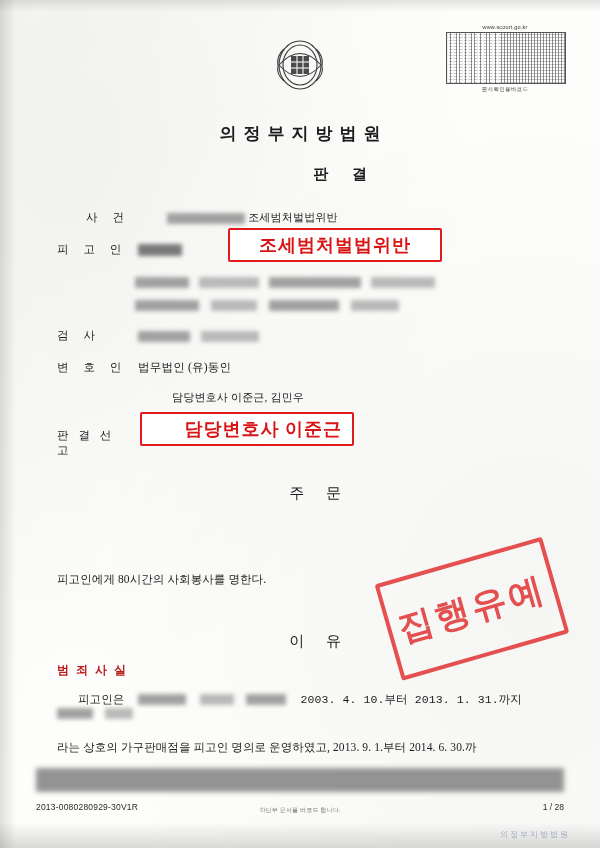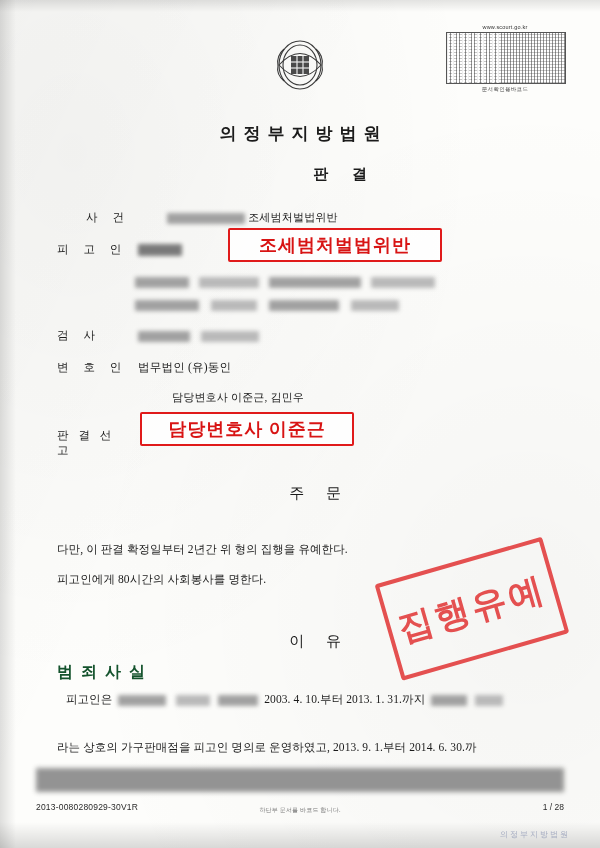--- a/index.html
+++ b/index.html
@@ -184,23 +184,23 @@
     position: absolute;
     left: 57px;
     right: 50px;
     font-size: 11.5px;
     color: #1b1b1b;
     letter-spacing: 0.1px;
   }
   .subhead {
     position: absolute;
     left: 57px;
-    font-size: 16px;
-    font-weight: bold;
-    color: #14532d;
+    font-size: 12px;
+    font-weight: bold;
+    color: #b91c1c;
     letter-spacing: 2px;
   }
 
   
   .stamp {
     position: absolute;
     left: 384px;
     top: 560px;
     width: 166px;
     height: 92px;
@@ -351,30 +351,29 @@
     <span class="field-value">법무법인 (유)동인</span>
   </div>
 
   <div class="field" style="top:390px;left:172px;font-size:11px;">담당변호사 이준근, 김민우</div>
 
   <div class="field" style="top:428px;">
     <span class="field-label tight">판 결 선 고</span>
   </div>
 
   <div class="redbox" style="left:228px;top:228px;width:190px;">조세범처벌법위반</div>
-  <div class="redbox" style="left:140px;top:412px;width:190px;">담당변호사 이준근</div>
+  <div class="redbox" style="left:140px;top:412px;width:190px;text-align:right;">담당변호사 이준근</div>
 
   <div class="section-head" style="top:484px;">주    문</div>
-  <div class="para" style="top:542px;">다만, 이 판결 확정일부터 2년간 위 형의 집행을 유예한다.</div>
   <div class="para" style="top:572px;">피고인에게 80시간의 사회봉사를 명한다.</div>
 
   <div class="section-head" style="top:632px;">이    유</div>
   <div class="subhead" style="top:662px;">범 죄 사 실</div>
 
-  <div class="para" style="top:692px;">
+  <div class="para" style="top:692px;font-family:Liberation Mono, monospace;">
     <span>&nbsp;&nbsp;&nbsp;피고인은&nbsp;</span>
     <span class="redact" style="width:48px;height:11px;"></span>
     <span class="redact light" style="width:34px;height:11px;margin-left:7px;"></span>
     <span class="redact" style="width:40px;height:11px;margin-left:5px;"></span>
     <span>&nbsp;2003. 4. 10.부터 2013. 1. 31.까지&nbsp;</span>
     <span class="redact" style="width:36px;height:11px;"></span>
     <span class="redact light" style="width:28px;height:11px;margin-left:5px;"></span>
   </div>
 
   <div class="para" style="top:740px;">라는 상호의 가구판매점을 피고인 명의로 운영하였고, 2013. 9. 1.부터 2014. 6. 30.까</div>

